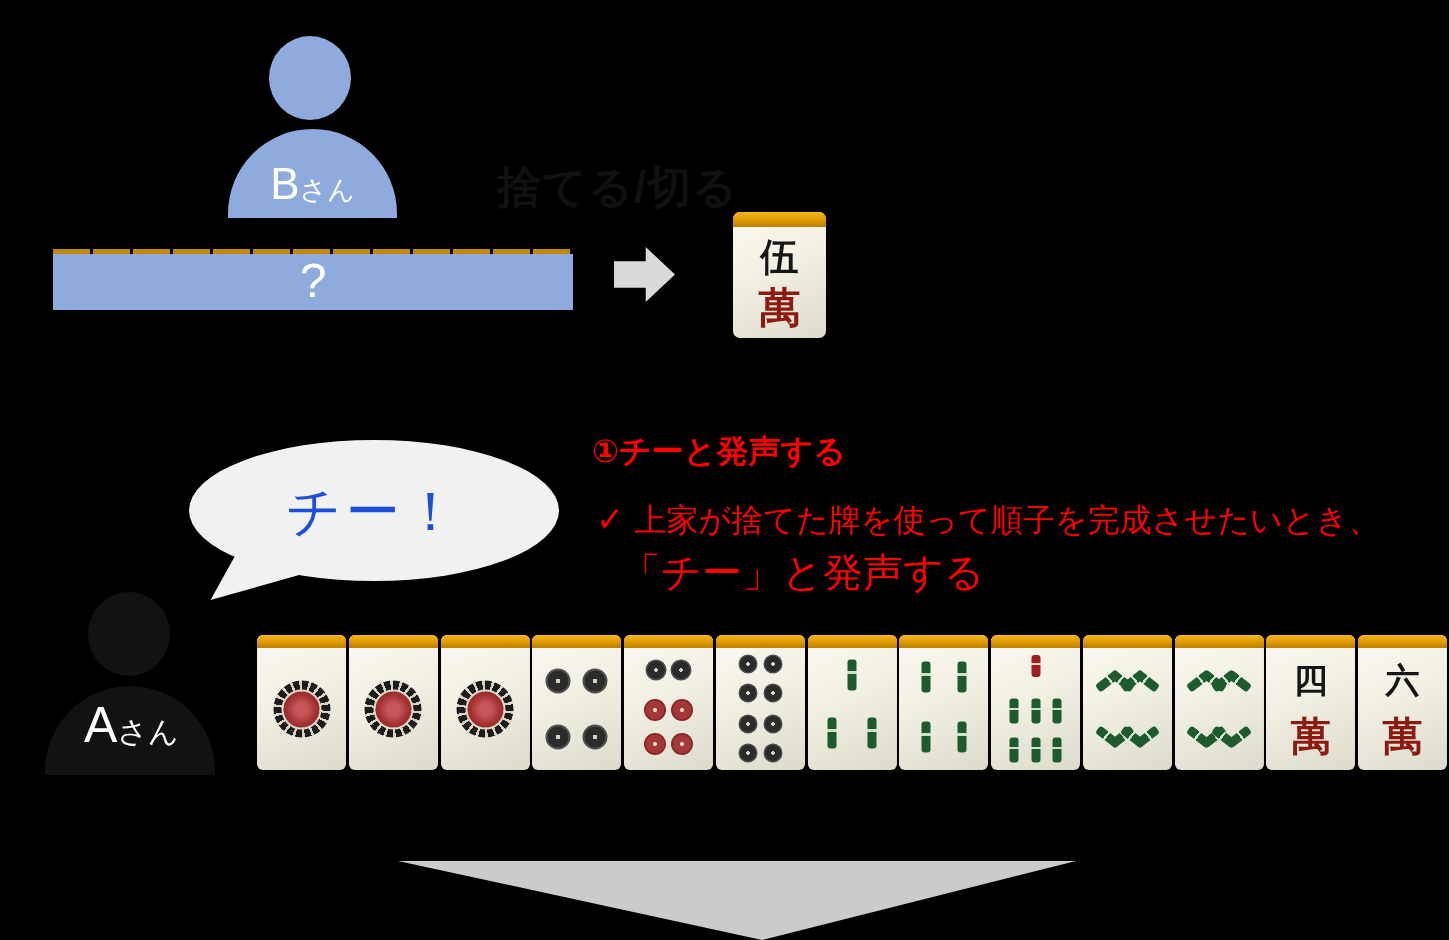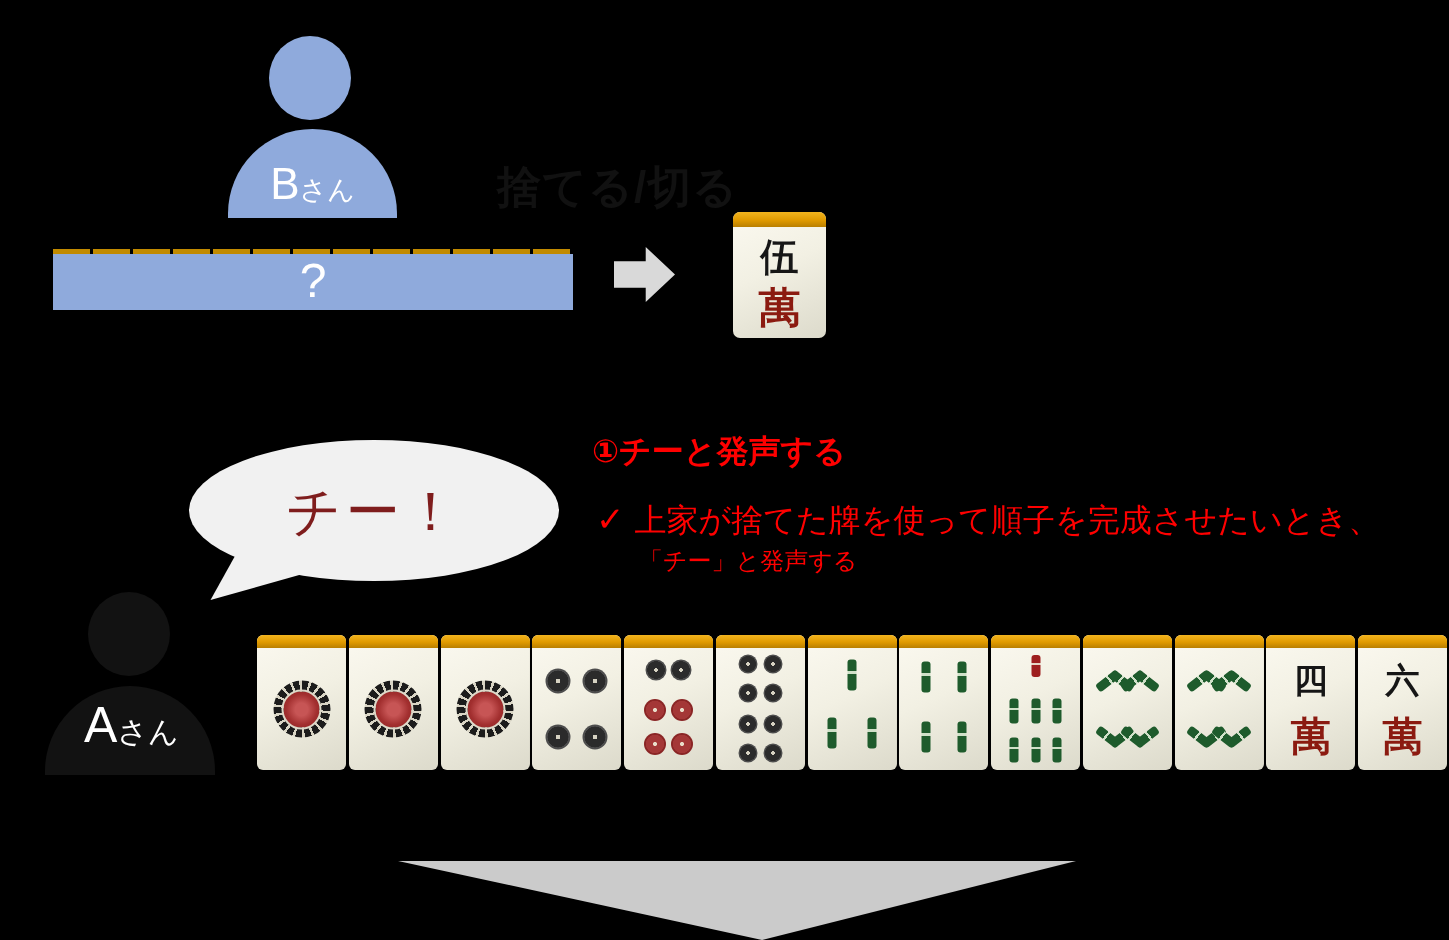--- a/index.html
+++ b/index.html
@@ -64,27 +64,27 @@
   .discard-tile .tile-strip{height:15px;border-radius:7px 7px 0 0;}
   .discard-tile .tile-face{top:15px;}
   .discard-tile .man-top{top:27%;font-size:38px;}
   .discard-tile .man-bottom{top:73%;font-size:42px;}
 
   
   .bubble{position:absolute;left:189px;top:440px;width:370px;height:141px;background:#F1F1F1;border-radius:50%;
           display:flex;align-items:center;justify-content:center;}
   .bubble-tail{position:absolute;left:200px;top:538px;width:150px;height:62px;background:#F1F1F1;
           clip-path:polygon(30% 0,95% 40%,7% 100%);}
-  .bubble-text{color:#7f1d1d;font-size:54px;line-height:1;letter-spacing:4px;text-align:right;}
+  .bubble-text{color:#1d4ed8;font-size:54px;line-height:1;letter-spacing:4px;text-align:right;}
 
   
   .instr-heading{position:absolute;left:592px;top:434px;font-size:32px;font-weight:bold;color:#FF0000;line-height:1.1;}
   .instr-line1{position:absolute;left:596px;top:499px;font-size:32px;color:#FF0000;display:flex;align-items:baseline;}
   .instr-line1 .check{font-size:34px;margin-right:10px;}
-  .instr-line2{position:absolute;left:639px;top:545px;font-size:24px;color:#FF0000;}
+  .instr-line2{position:absolute;left:621px;top:545px;font-size:40px;color:#FF0000;}
 
   
   .bottom-arrow{position:absolute;left:398px;top:861px;width:678px;height:79px;background:#CBCBCB;
           clip-path:polygon(0 0,100% 0,53.7% 100%);}
 </style>
 </head>
 <body>
 
 <div class="canvas">
 

